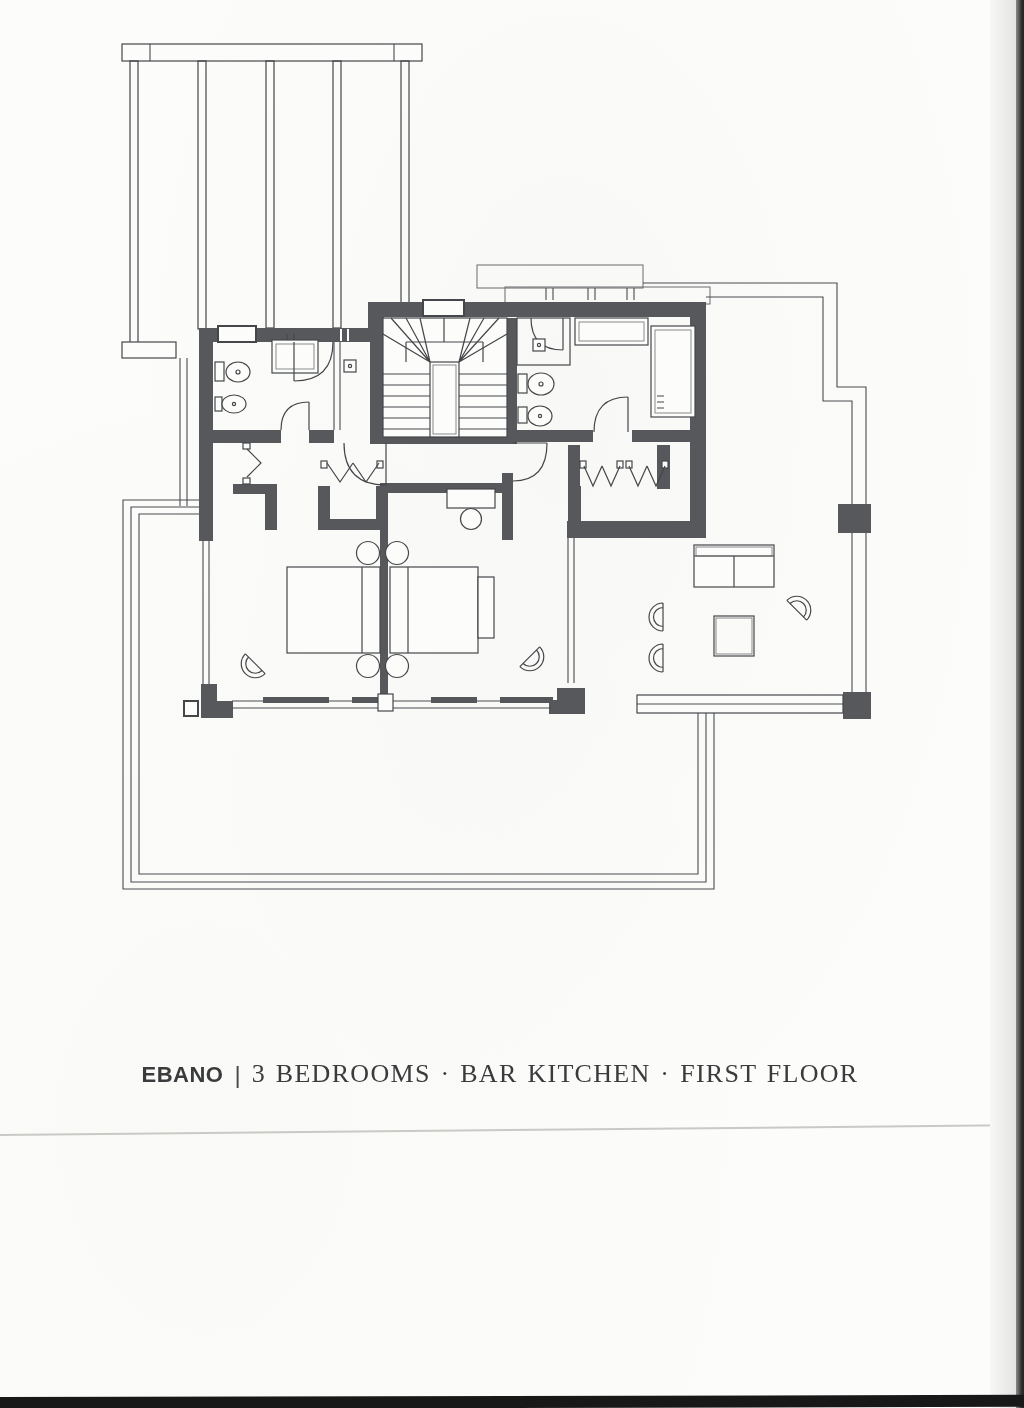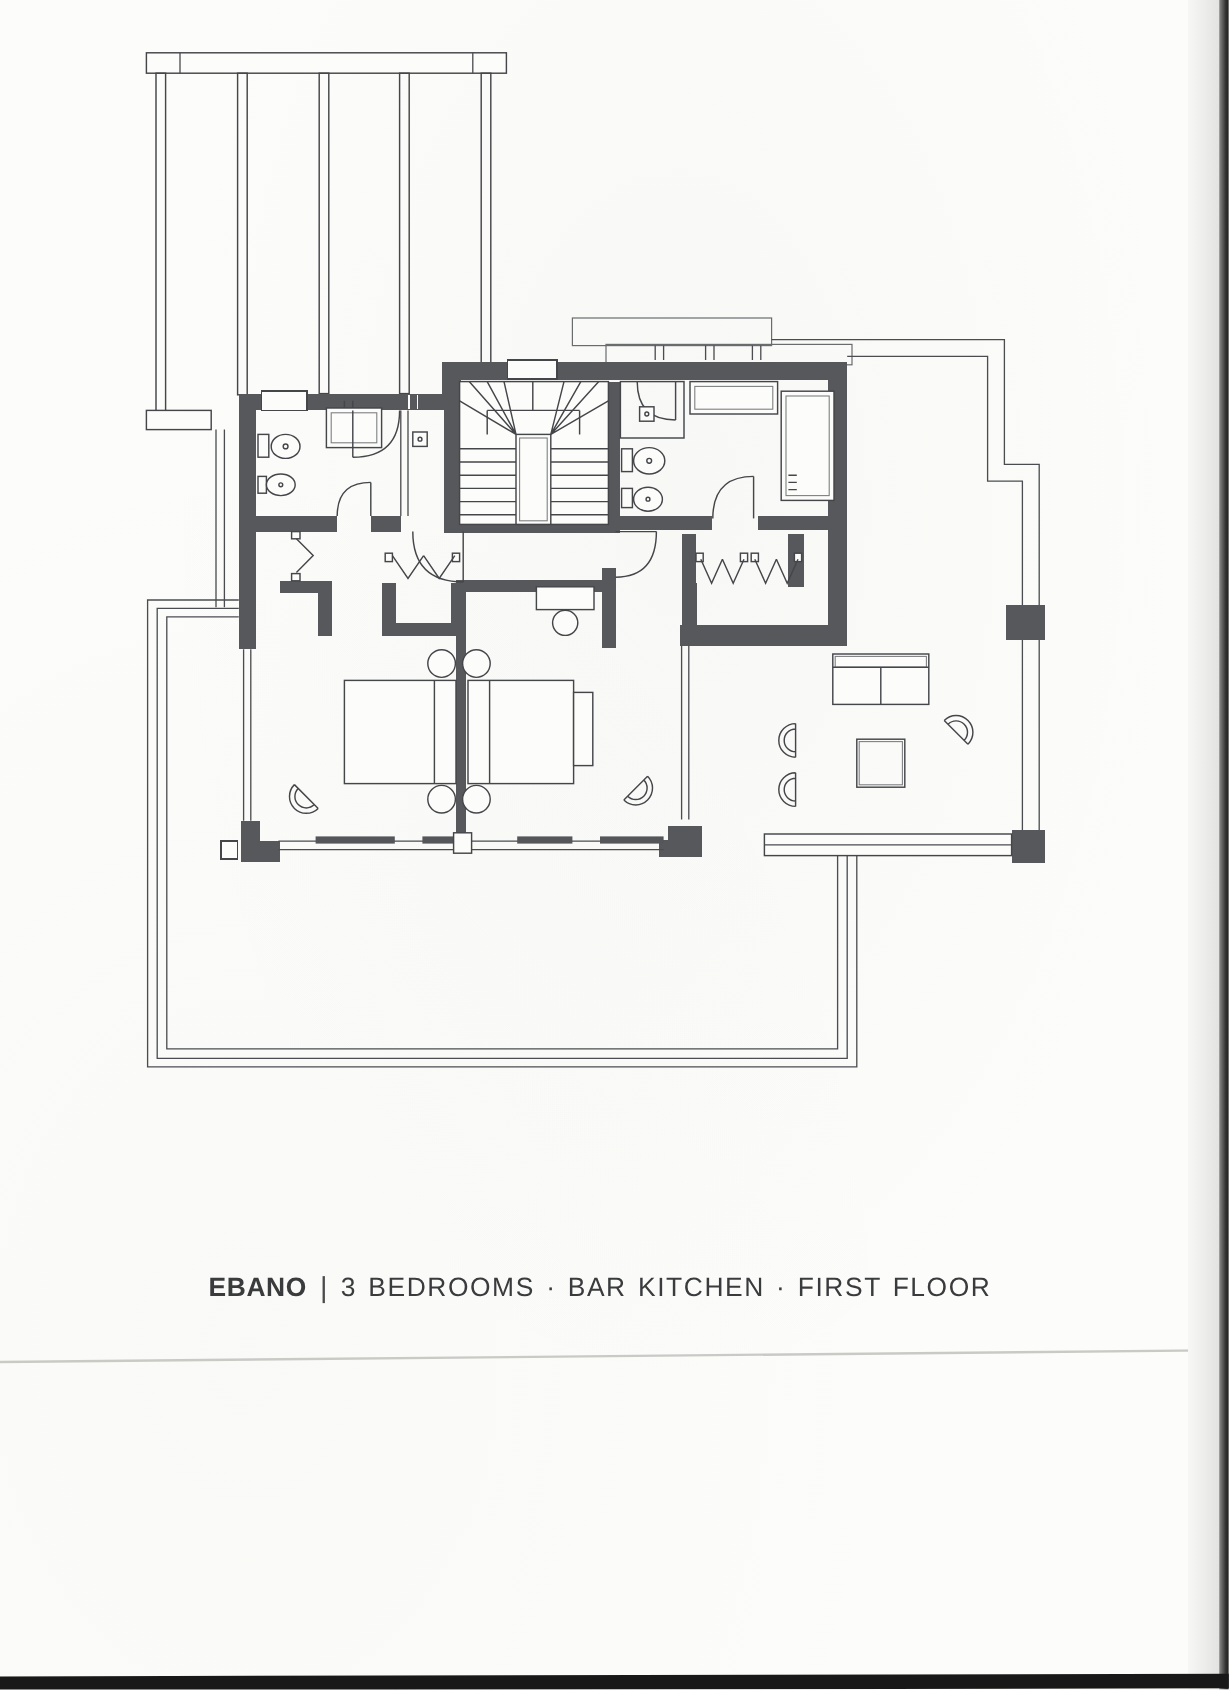--- a/index.html
+++ b/index.html
@@ -12,21 +12,21 @@
   svg .w{fill:#57585b;stroke:none;}
   svg .ln{stroke:#4b4c50;stroke-width:1.1;fill:none;}
   svg .ln2{stroke:#6a6b6e;stroke-width:1;fill:none;}
   svg .fx{stroke:#45464a;stroke-width:1.2;fill:#fcfcfa;}
   svg .fo{stroke:#45464a;stroke-width:1.2;fill:none;}
   svg .thin{stroke:#7d7e80;stroke-width:0.9;fill:none;}
   .caption{position:absolute;left:0;top:1059px;width:1000px;display:flex;
            justify-content:center;align-items:baseline;gap:11px;color:#3a3b3d;}
   .caption .proj{font-weight:bold;font-size:22px;letter-spacing:0.5px;}
   .caption .sep{font-size:24px;font-weight:normal;position:relative;top:1px;color:#4a4b4d;}
-  .caption .desc{font-size:22px;letter-spacing:1.3px;word-spacing:2px;}
+  .caption .desc{font-size:26px;letter-spacing:1.3px;word-spacing:2px;font-family:Liberation Serif, serif;}
   .scan-line{position:absolute;left:0;top:1134px;width:1006px;height:1.6px;
              background:#c9c9c6;transform:rotate(-0.55deg);transform-origin:left center;}
   .edge-gray{position:absolute;left:990px;top:0;width:26px;height:1408px;
              background:linear-gradient(to right,#f7f7f5,#e3e3e1);}
   .edge-dark{position:absolute;left:1016px;top:0;width:8px;height:1408px;
              background:linear-gradient(to right,#8b8b89,#2f2f2d 70%,#232321);}
   .bottom-band{position:absolute;left:0;top:1397px;width:1030px;height:12px;
                background:#181818;transform:rotate(-0.12deg);transform-origin:left center;}
 </style>
 </head>

